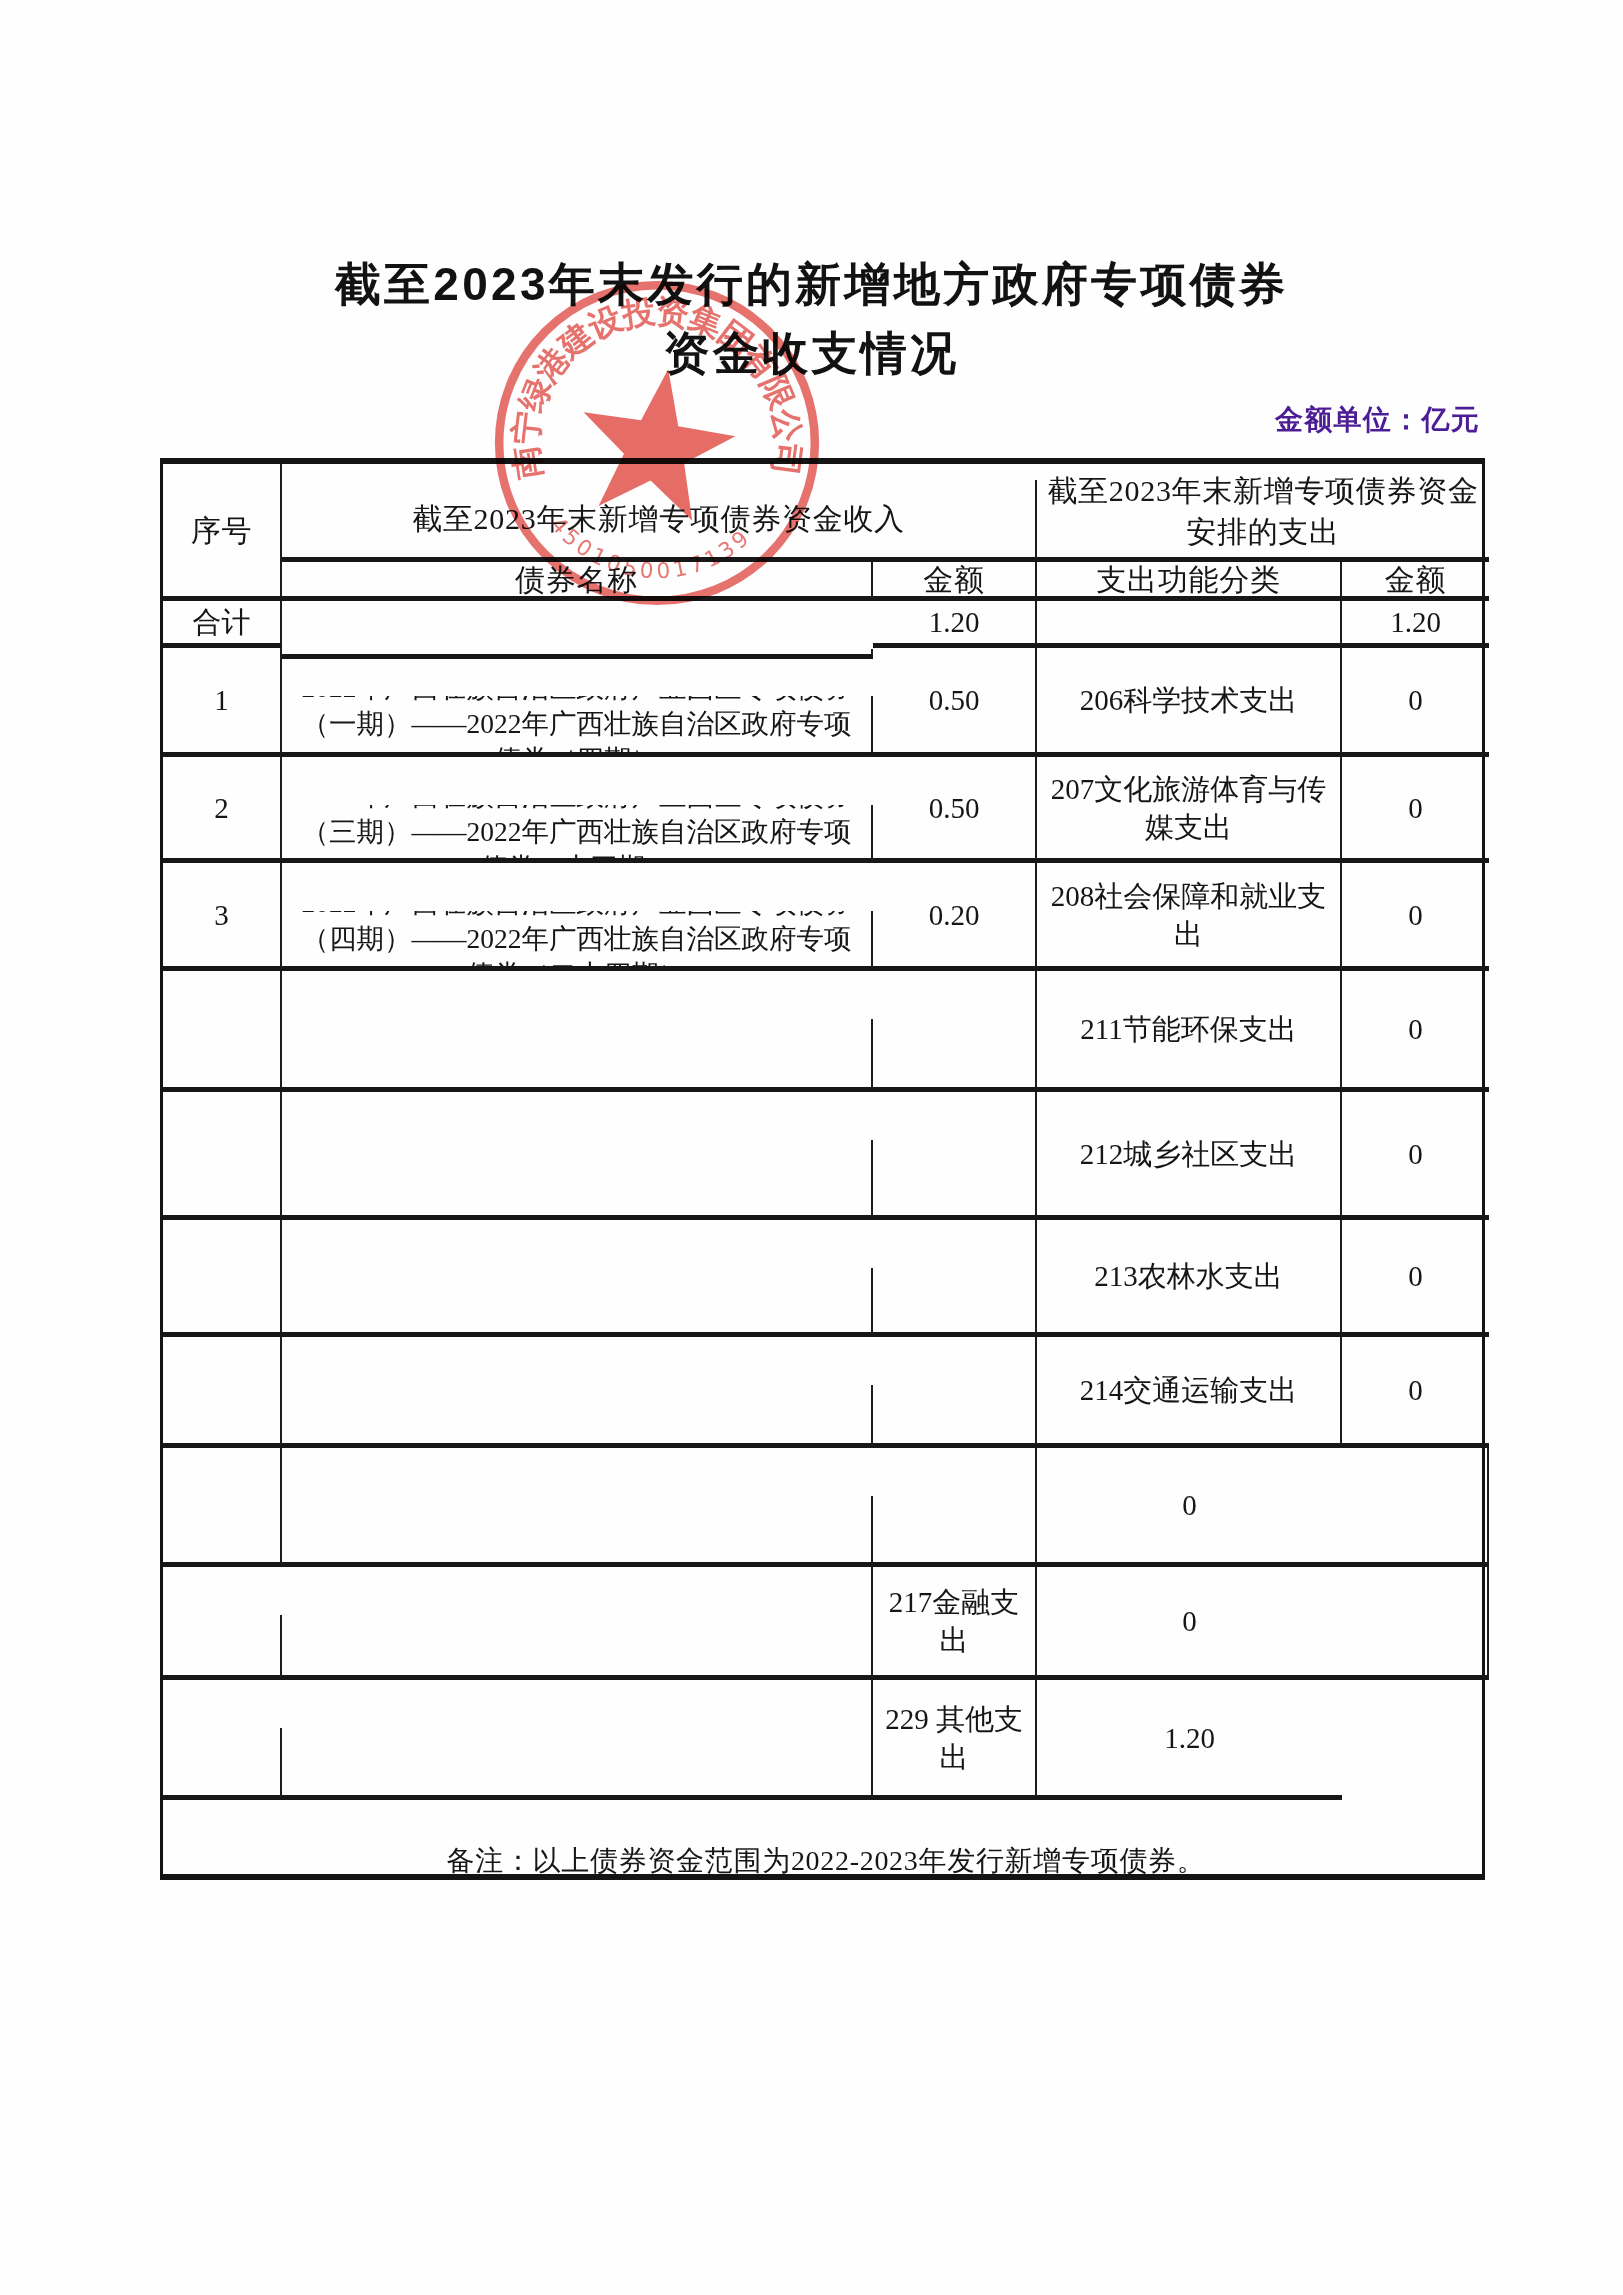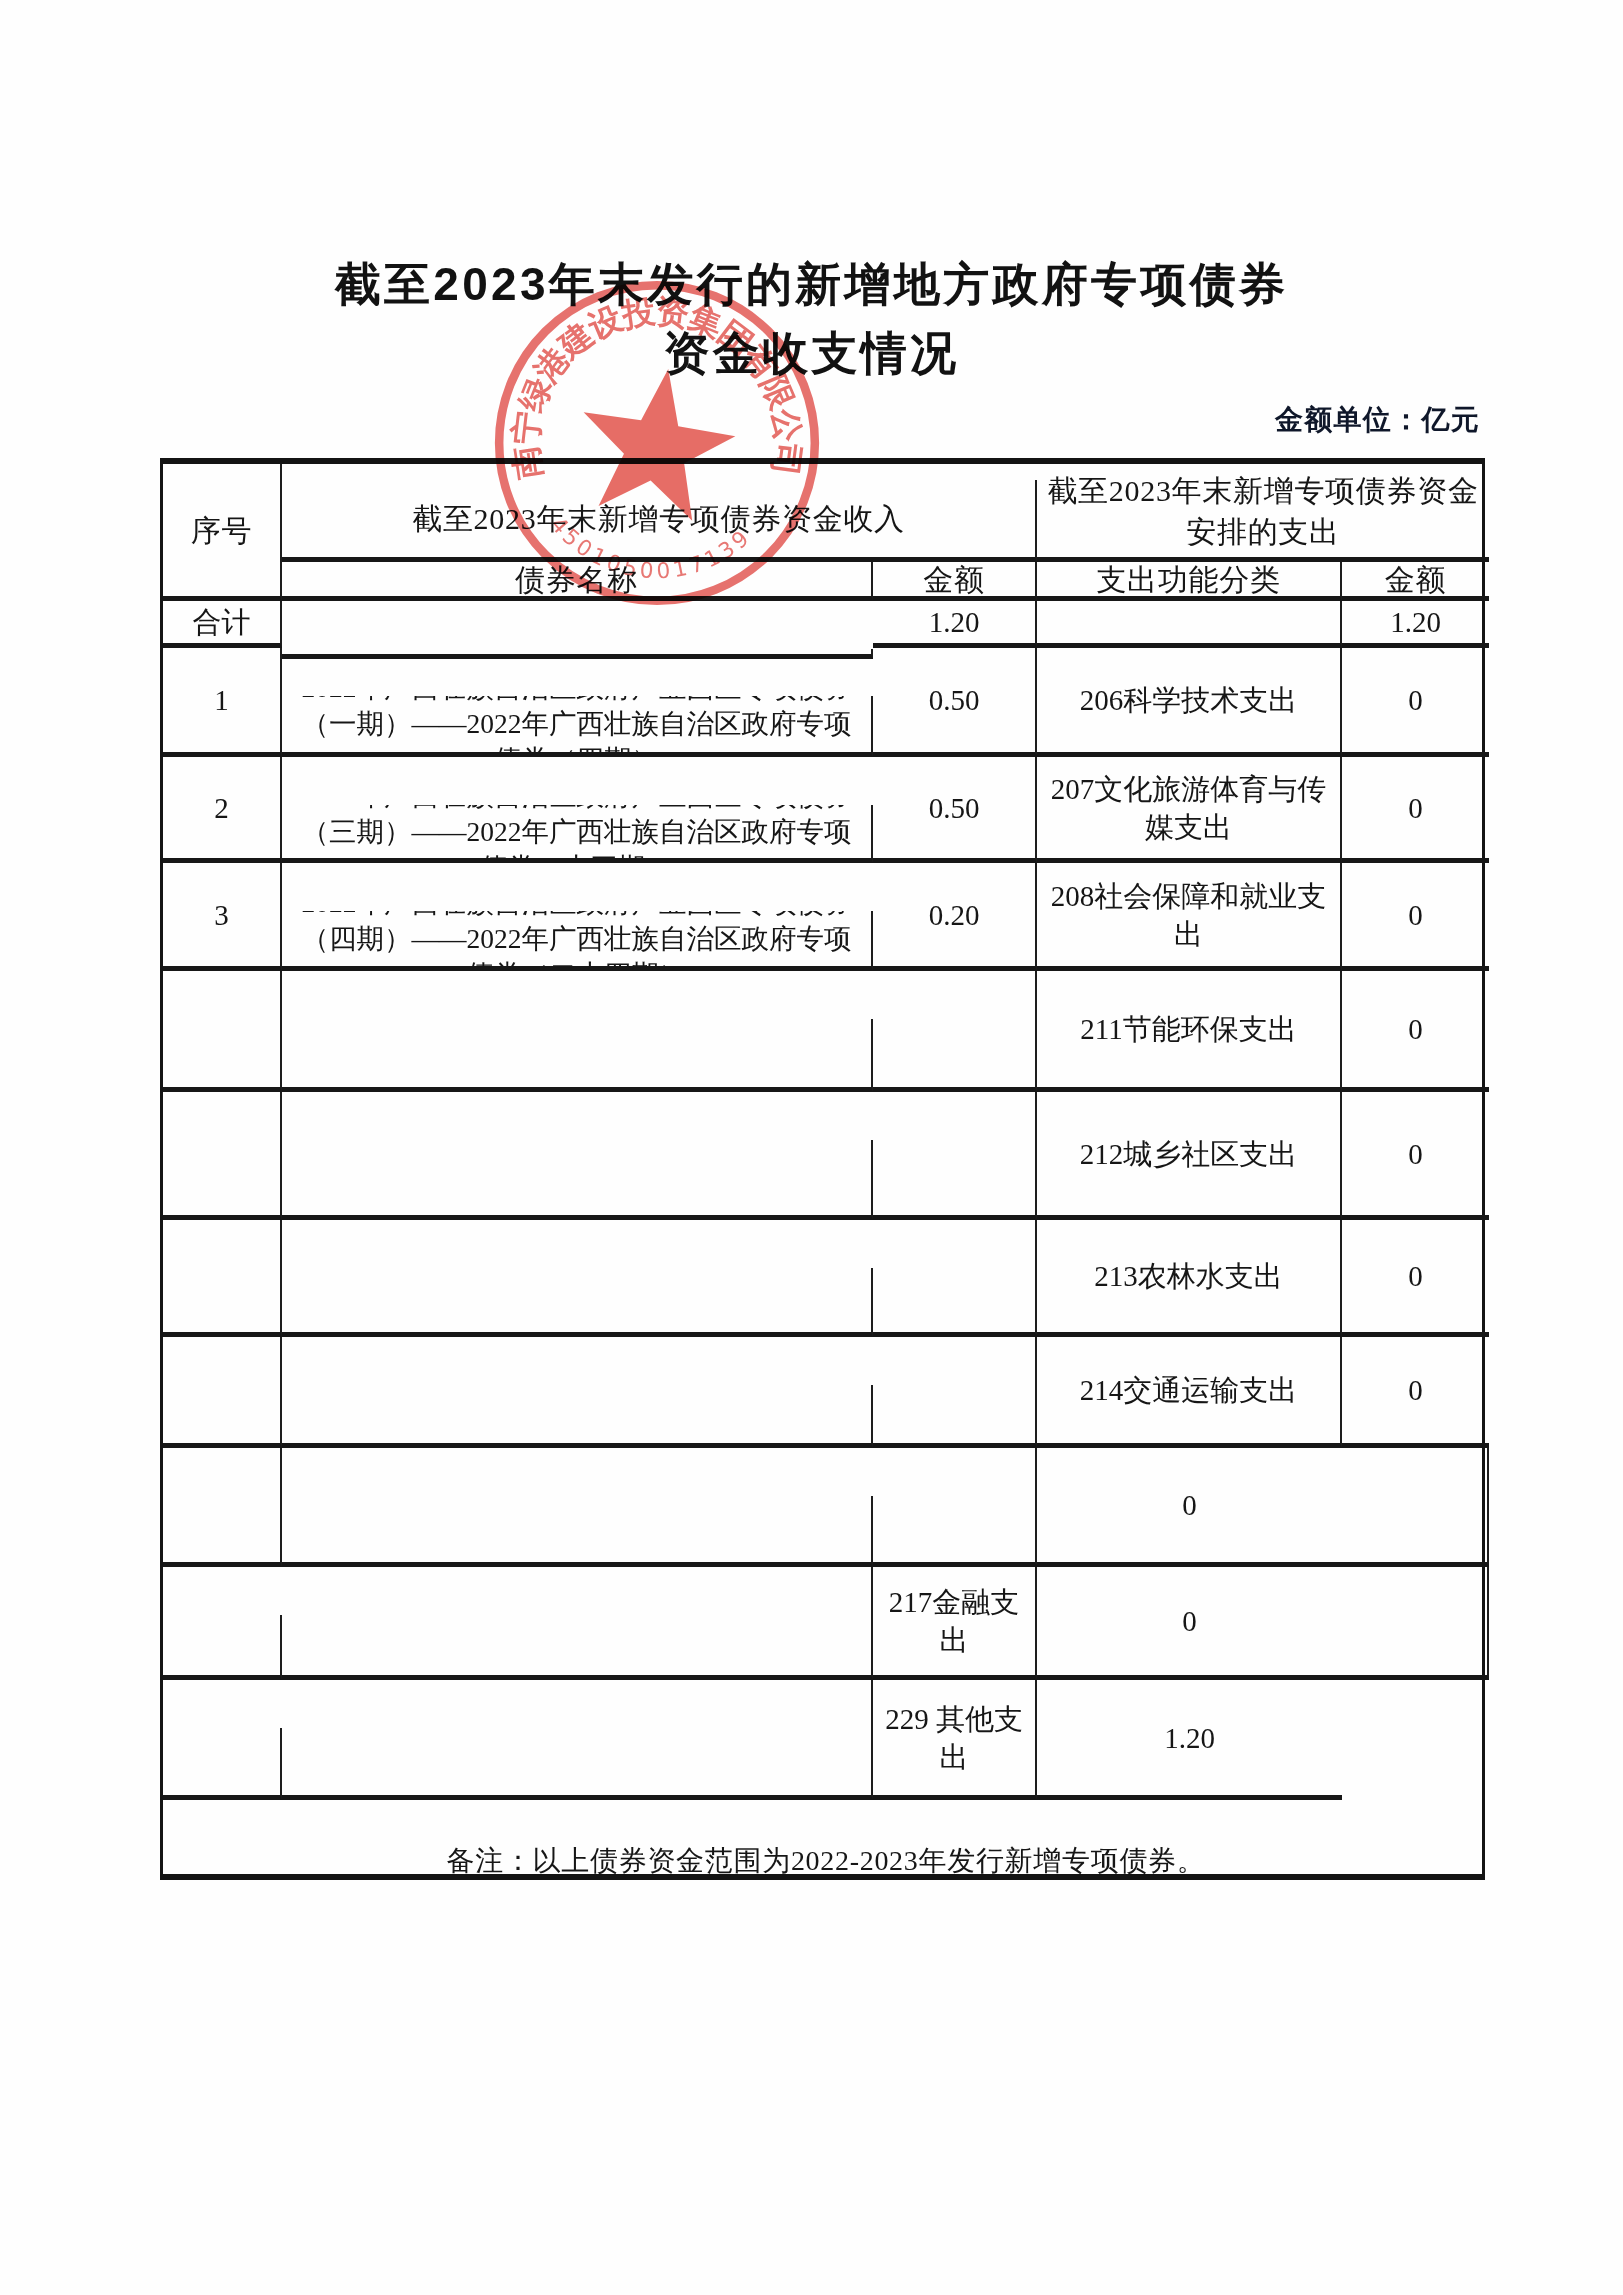--- a/index.html
+++ b/index.html
@@ -21,21 +21,21 @@
     letter-spacing:3.3px;
     line-height:69px;
     color:#121212;
   }
   
   .unit-note{
     position:absolute;top:401px;right:143px;
     font-family:"Liberation Sans","DejaVu Sans",sans-serif;
     font-weight:700;
     font-size:28px;
-    color:#0f172a;
+    color:#4c1d95;
     letter-spacing:1.3px;
   }
   
   .seal{
     position:absolute;left:486px;top:272px;width:342px;height:342px;
     mix-blend-mode:multiply;
     z-index:5;
     pointer-events:none;
   }
   

